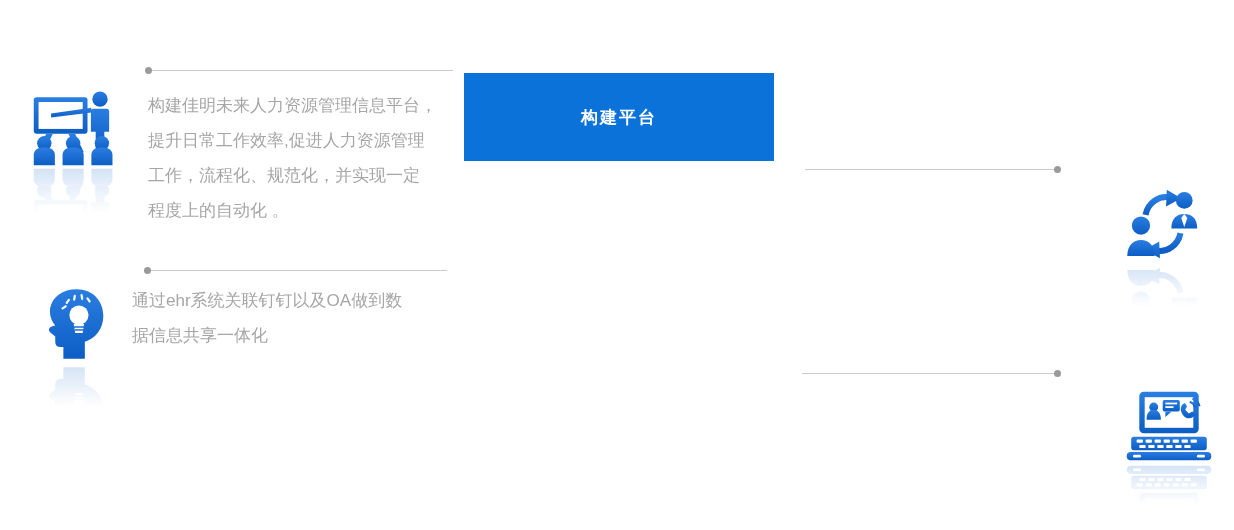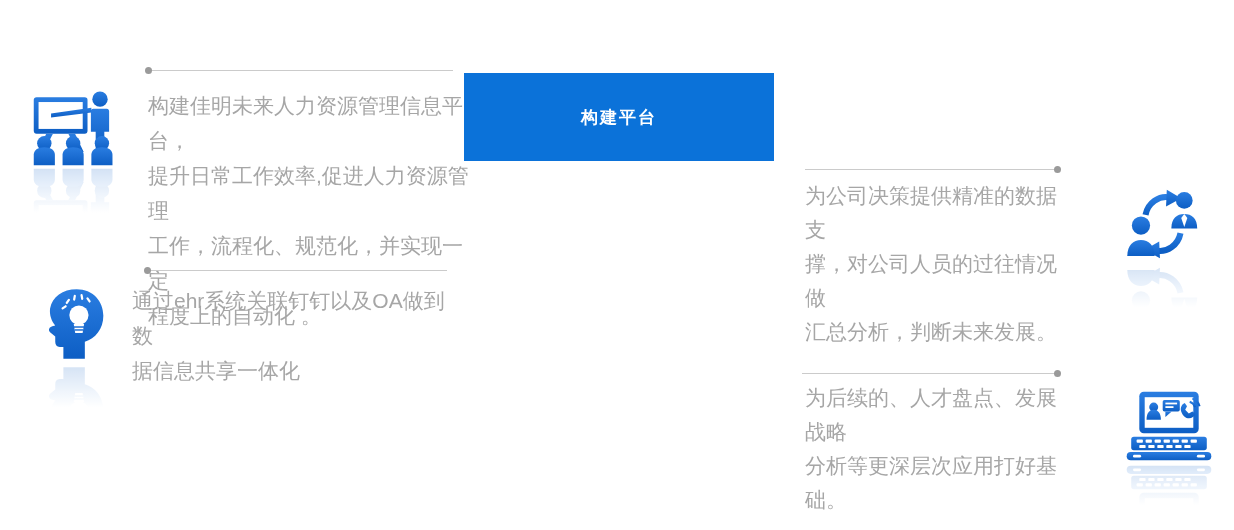--- a/index.html
+++ b/index.html
@@ -19,21 +19,21 @@
   
   .rule{position:absolute;height:1px;background:var(--line-color,#cbcbcb);}
   .rule::after{
     content:"";position:absolute;width:7px;height:7px;border-radius:50%;
     background:var(--dot-color,#9a9a9a);top:-3px;
   }
   .rule-left::after{left:-2px;}
   .rule-right::after{right:-2px;}
   
   .para{
-    position:absolute;margin:0;font-size:21px;line-height:35px;
+    position:absolute;margin:0;font-size:17px;line-height:35px;
     color:var(--paragraph-text,#a6a6a6);white-space:pre-line;
   }
   .para-right{line-height:34px;}
   
   .icon-unit{position:absolute;}
   .ic-main,.ic-refl{display:block;width:100%;height:100%;}
   .ic-refl{transform:scaleY(-1);opacity:.38;margin-top:2px;}
   .refl-fade{
     position:absolute;left:-8px;right:-8px;top:100%;height:115%;
     background:linear-gradient(to bottom, rgba(255,255,255,.5) 0%, #ffffff 52%, #ffffff 100%);
@@ -158,36 +158,31 @@
   </div>
   <div class="rule rule-left" style="left:146px;top:270px;width:301px"></div>
   <p class="para" style="left:132px;top:283px;width:330px">通过ehr系统关联钉钉以及OA做到数
 据信息共享一体化</p>
 
   <div class="step" style="top:73px">
     <span>构建平台</span>
   </div>
 
   <div class="rule rule-right" style="left:805px;top:169px;width:254px"></div>
-  <p class="para para-right" style="left:805px;top:179px;width:270px">为公司决策提供精准的数据支
-撑，对公司人员的过往情况做
-汇总分析，判断未来发展。</p>
   <div class="icon-unit" style="left:1122px;top:186px;width:82px;height:76px">
     <svg class="ic-main" viewBox="0 0 100 100" fill="url(#gIcon)">
         <use href="#sym-exchange"></use>
       </svg>
     <svg class="ic-refl" viewBox="0 0 100 100" fill="url(#gIcon)">
         <use href="#sym-exchange"></use>
       </svg>
     <div class="refl-fade"></div>
   </div>
 
   <div class="rule rule-right" style="left:802px;top:373px;width:257px"></div>
-  <p class="para para-right" style="left:805px;top:381px;width:270px">为后续的、人才盘点、发展战略
-分析等更深层次应用打好基础。</p>
   <div class="icon-unit" style="left:1124px;top:390px;width:90px;height:72px">
     <svg class="ic-main" viewBox="0 0 100 80" fill="url(#gIcon)">
         <use href="#sym-laptop"></use>
       </svg>
     <svg class="ic-refl" viewBox="0 0 100 80" fill="url(#gIcon)">
         <use href="#sym-laptop"></use>
       </svg>
     <div class="refl-fade"></div>
   </div>
 

